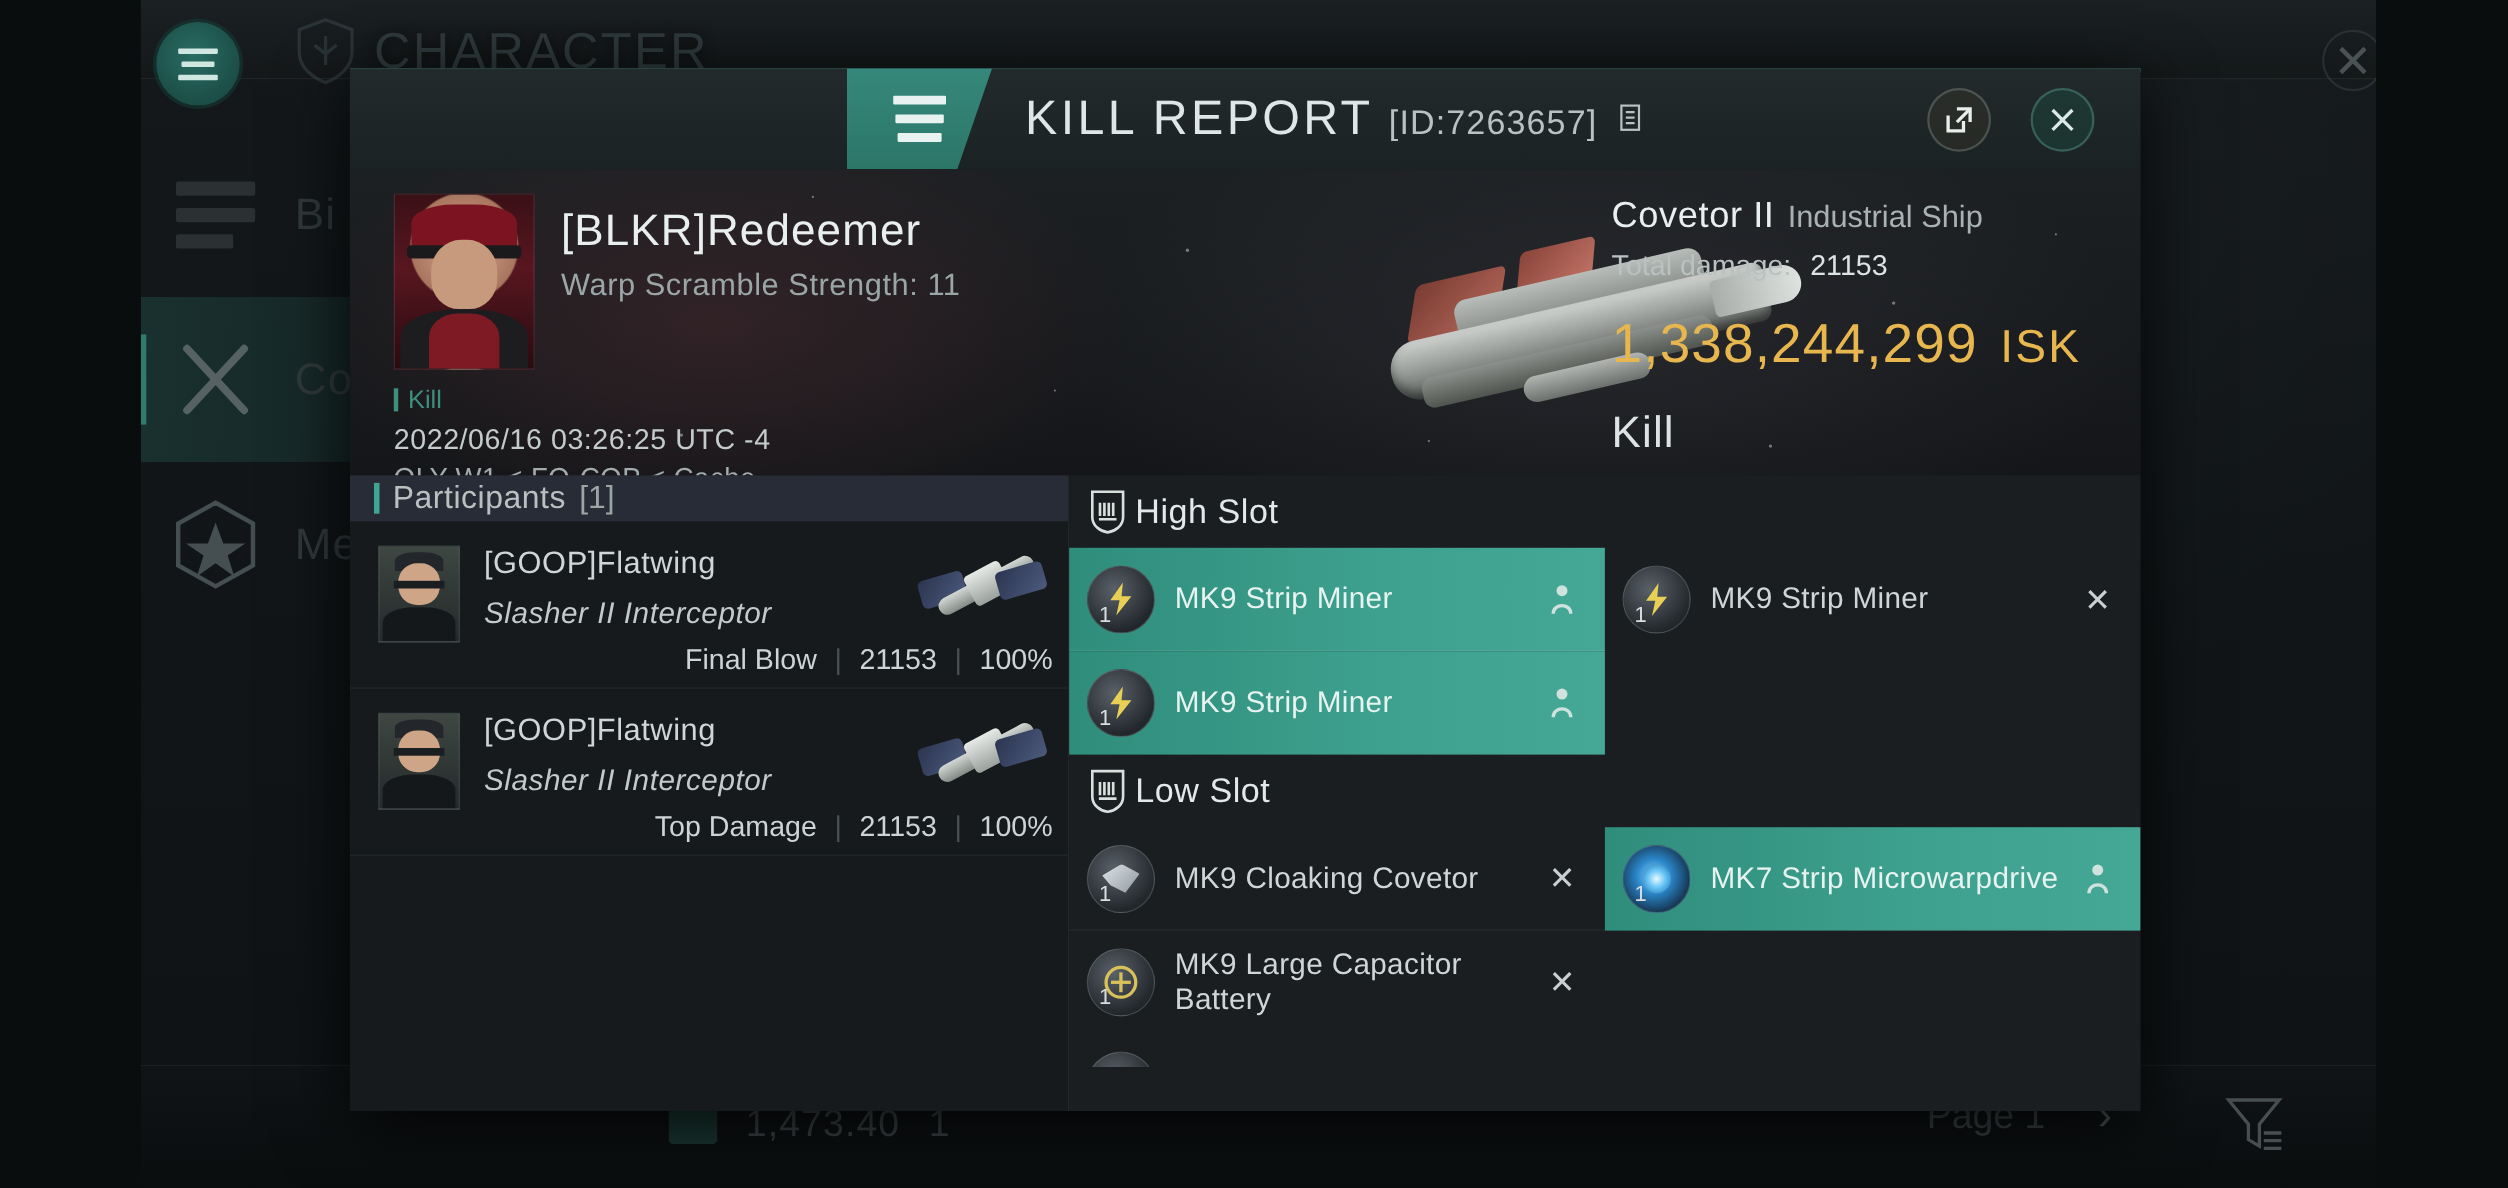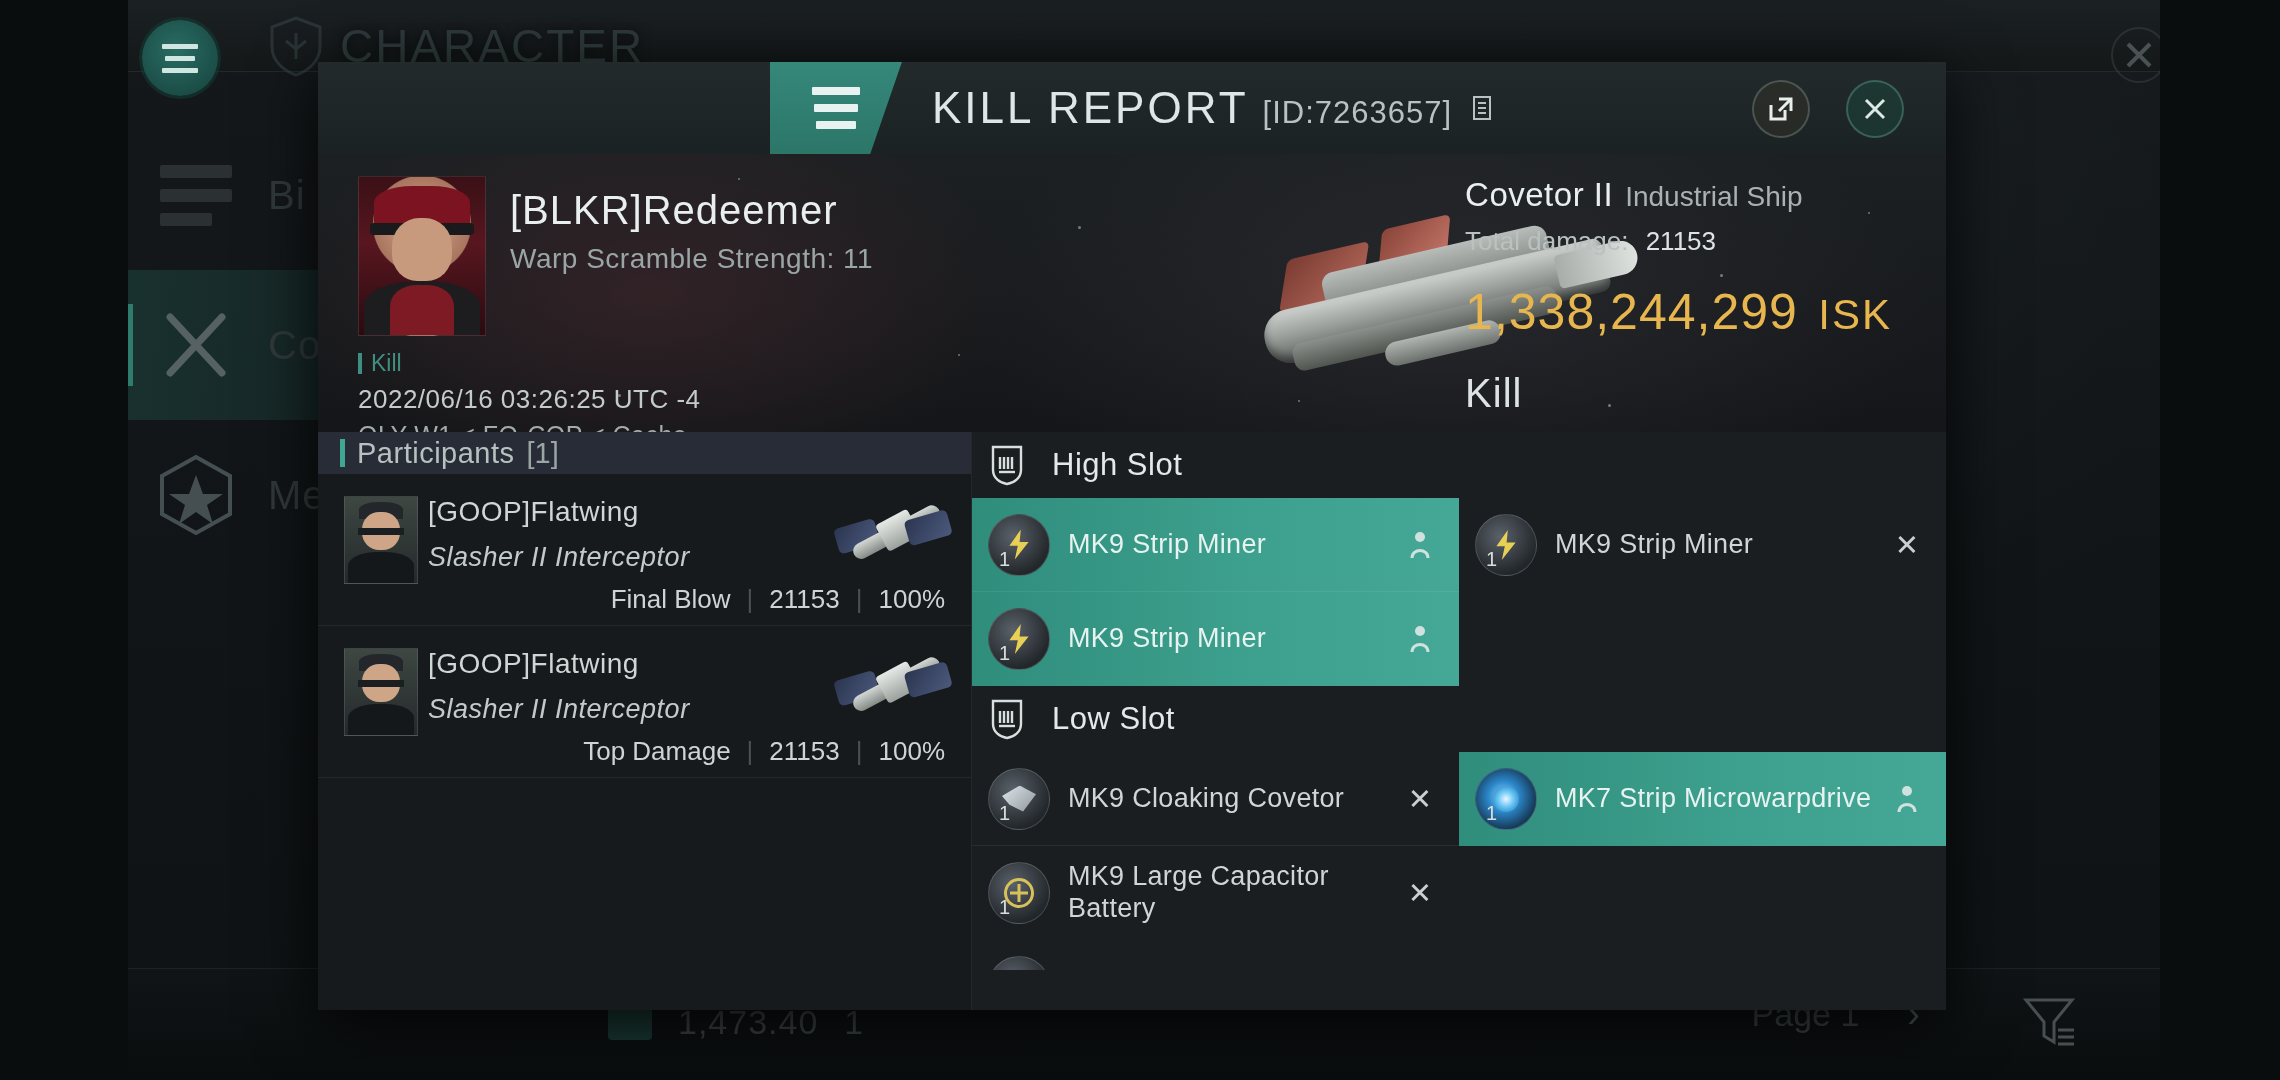--- a/index.html
+++ b/index.html
@@ -200,47 +200,47 @@
   .section-head {
     height:42px; display:flex; align-items:center; gap:12px; padding-left:22px;
     background:#272c36;
   }
   .section-head:before{ content:''; width:5px; height:28px; background:#3fa694; display:block; }
   .section-head .t { color:#b8c1c0; font-size:29px; letter-spacing:.5px; }
   .section-head .n { color:#9aa5a4; font-size:29px; }
 
   .participant {
     position:relative; height:152px; padding:22px 26px 0 26px;
-    border-bottom:1px solid #23282b; display:flex; gap:10px;
+    border-bottom:1px solid #23282b; display:flex; gap:22px;
   }
   .p-portrait {
     width:74px; height:88px; flex:none;
     background:linear-gradient(180deg,#3e4742 0%,#23292a 100%);
     border:1px solid rgba(120,130,130,.3); position:relative; overflow:hidden;
   }
   .p-portrait .pf { position:absolute; left:24%; top:18%; width:52%; height:44%; background:#cfa587; border-radius:46%; }
   .p-portrait .pg { position:absolute; left:18%; top:36%; width:64%; height:8%; background:#1b1e20; }
   .p-portrait .pb { position:absolute; left:4%; bottom:0; width:92%; height:36%; background:#15181a; border-radius:44% 44% 0 0; }
   .p-portrait .ph { position:absolute; left:20%; top:6%; width:60%; height:20%; background:#23262a; border-radius:44% 44% 0 0; }
   .p-txt { flex:1; }
   .p-name { color:#cfd6d5; font-size:28px; letter-spacing:.5px; }
   .p-ship { color:#c3cbca; font-size:27px; margin-top:14px; letter-spacing:.5px;font-style:italic; }
   .p-stats {
-    position:absolute; right:26px; bottom:10px;
+    position:absolute; right:14px; bottom:10px;
     display:flex; align-items:center; gap:16px; color:#cdd4d3; font-size:26px;
   }
   .p-stats .sep { color:#49514f; }
   .p-shipart { position:absolute; right:18px; top:14px; width:120px; height:92px; transform:rotate(-28deg); }
   .p-shipart .b1 { position:absolute; left:16px; top:38px; width:96px; height:16px; background:linear-gradient(180deg,#d3d8d4,#848a86); border-radius:8px;}
   .p-shipart .b2 { position:absolute; left:6px; top:18px; width:42px; height:26px; background:linear-gradient(135deg,#2b3550,#4c5a7d); border-radius:5px; transform:rotate(12deg); }
   .p-shipart .b3 { position:absolute; left:72px; top:44px; width:44px; height:26px; background:linear-gradient(135deg,#2b3550,#4c5a7d); border-radius:5px; transform:rotate(12deg); }
   .p-shipart .b4 { position:absolute; left:48px; top:30px; width:36px; height:30px; background:linear-gradient(180deg,#e6eae6,#9aa09c); border-radius:4px; }
 
   
-  .slot-head { height:66px; display:flex; align-items:center; gap:28px; padding-left:18px; }
+  .slot-head { height:66px; display:flex; align-items:center; gap:8px; padding-left:18px; }
   .slot-head .t { color:#e3e9e8; font-size:31px; letter-spacing:.5px; }
   .slot-badge { width:34px; height:42px; }
 
   .slot-grid { display:flex; }
   .slot-col { width:50%; }
   .slot-item {
     position:relative; height:94px; display:flex; align-items:center; gap:18px;
     padding:0 22px 0 16px;
   }
   .slot-item.dropped {

